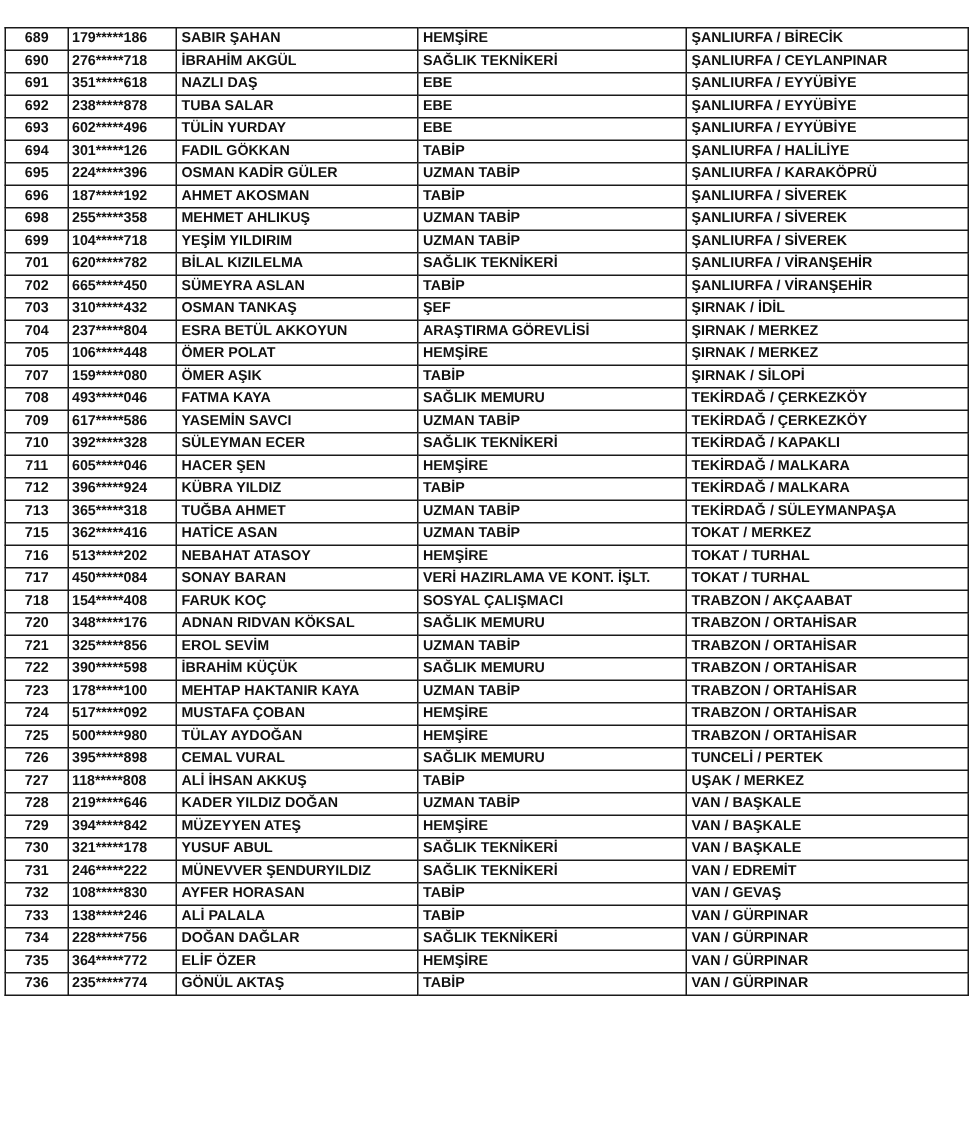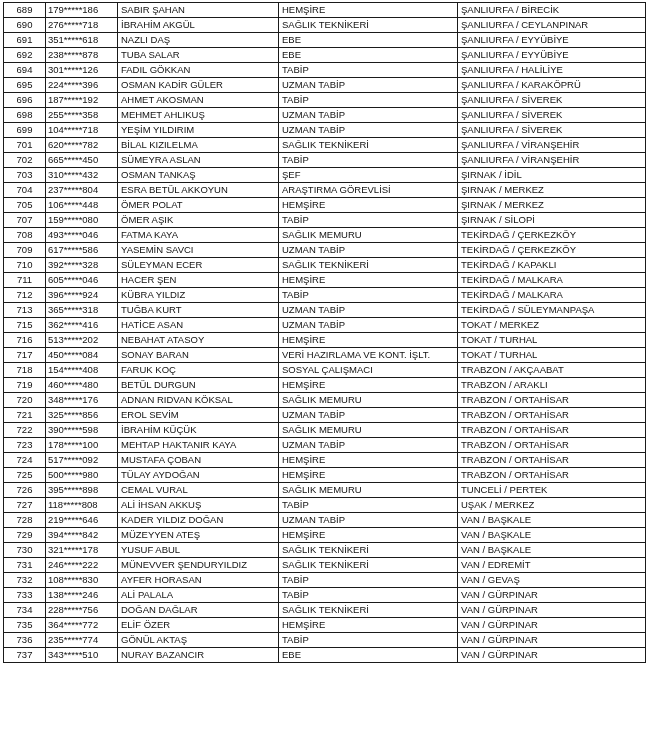--- a/index.html
+++ b/index.html
@@ -1,22 +1,23 @@
 <!DOCTYPE html>
 <html><head>
 <meta charset="utf-8">
 <style>
   html, body { margin: 0; padding: 0; background: #ffffff; }
   body { width: 650px; height: 755px; overflow: hidden; position: relative; }
   .sheet {
-    position: absolute; left: 3px; top: 2px;
+    position: absolute; left: 3px; top: 18px;
     border-collapse: collapse;
     font-family: "Liberation Sans", "DejaVu Sans", sans-serif;
     font-size: 9.5px; color: #111;
     table-layout: fixed;
+    font-weight: bold;
   }
   .sheet td {
     border: 1px solid #1a1a1a;
     height: 14px; padding: 0 3px;
     white-space: nowrap; overflow: hidden;
     line-height: 14px;
   }
   .sheet td.no { text-align: center; }
   .sheet td.tc { padding-left: 2px; }
 </style>
@@ -57,20 +58,27 @@
   </tr>
 
   <tr>
     <td class="no">692</td>
     <td class="tc">238*****878</td>
     <td>TUBA SALAR</td>
     <td>EBE</td>
     <td>ŞANLIURFA / EYYÜBİYE</td>
   </tr>
 
+  <tr>
+    <td class="no">693</td>
+    <td class="tc">602*****496</td>
+    <td>TÜLİN YURDAY</td>
+    <td>EBE</td>
+    <td>ŞANLIURFA / EYYÜBİYE</td>
+  </tr>
 
   <tr>
     <td class="no">694</td>
     <td class="tc">301*****126</td>
     <td>FADIL GÖKKAN</td>
     <td>TABİP</td>
     <td>ŞANLIURFA / HALİLİYE</td>
   </tr>
 
   <tr>
@@ -192,21 +200,21 @@
     <td class="no">712</td>
     <td class="tc">396*****924</td>
     <td>KÜBRA YILDIZ</td>
     <td>TABİP</td>
     <td>TEKİRDAĞ / MALKARA</td>
   </tr>
 
   <tr>
     <td class="no">713</td>
     <td class="tc">365*****318</td>
-    <td>TUĞBA KURT</td>
+    <td>TUĞBA AHMET</td>
     <td>UZMAN TABİP</td>
     <td>TEKİRDAĞ / SÜLEYMANPAŞA</td>
   </tr>
 
 
   <tr>
     <td class="no">715</td>
     <td class="tc">362*****416</td>
     <td>HATİCE ASAN</td>
     <td>UZMAN TABİP</td>
@@ -230,27 +238,20 @@
   </tr>
 
   <tr>
     <td class="no">718</td>
     <td class="tc">154*****408</td>
     <td>FARUK KOÇ</td>
     <td>SOSYAL ÇALIŞMACI</td>
     <td>TRABZON / AKÇAABAT</td>
   </tr>
 
-  <tr>
-    <td class="no">719</td>
-    <td class="tc">460*****480</td>
-    <td>BETÜL DURGUN</td>
-    <td>HEMŞİRE</td>
-    <td>TRABZON / ARAKLI</td>
-  </tr>
 
   <tr>
     <td class="no">720</td>
     <td class="tc">348*****176</td>
     <td>ADNAN RIDVAN KÖKSAL</td>
     <td>SAĞLIK MEMURU</td>
     <td>TRABZON / ORTAHİSAR</td>
   </tr>
 
   <tr>
@@ -374,21 +375,14 @@
   </tr>
 
   <tr>
     <td class="no">736</td>
     <td class="tc">235*****774</td>
     <td>GÖNÜL AKTAŞ</td>
     <td>TABİP</td>
     <td>VAN / GÜRPINAR</td>
   </tr>
 
-  <tr>
-    <td class="no">737</td>
-    <td class="tc">343*****510</td>
-    <td>NURAY BAZANCIR</td>
-    <td>EBE</td>
-    <td>VAN / GÜRPINAR</td>
-  </tr>
 </tbody>
 </table>
 
 </body></html>

